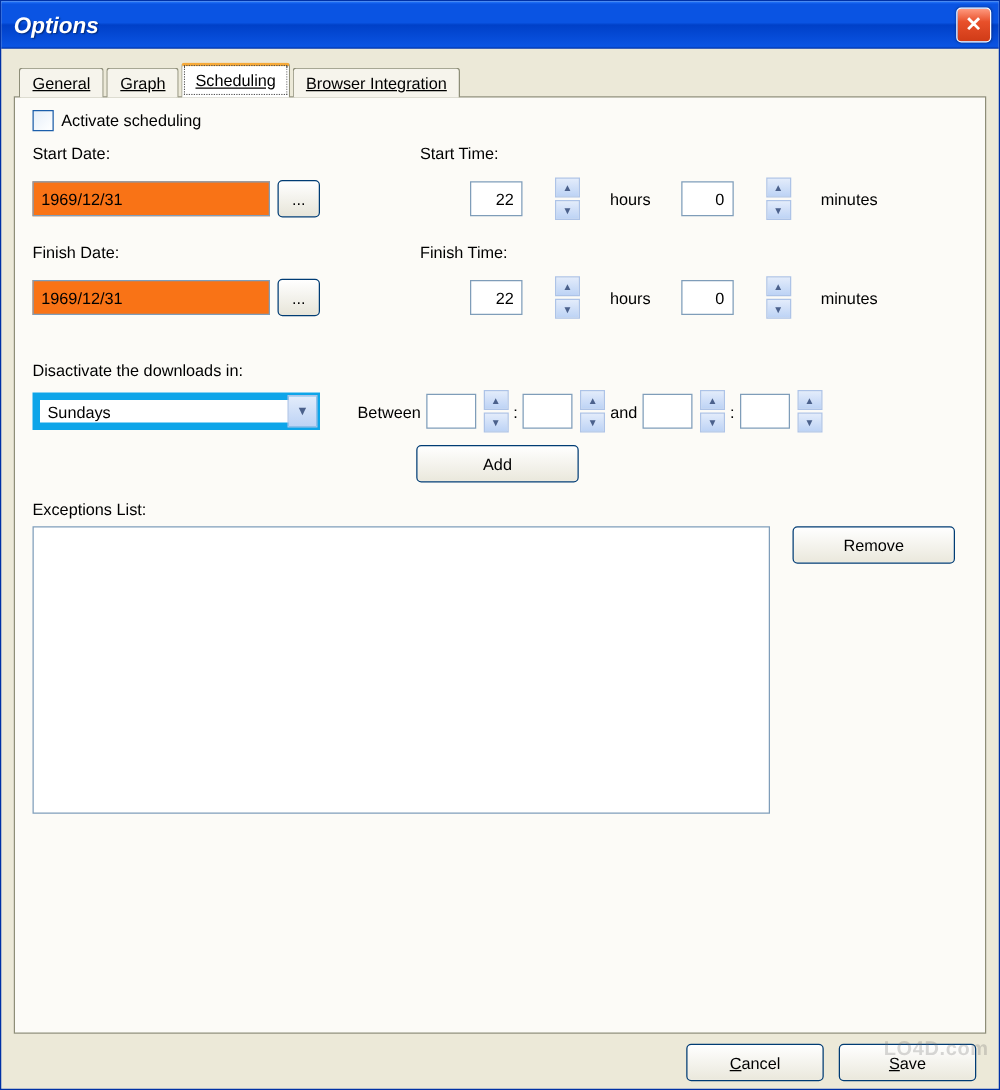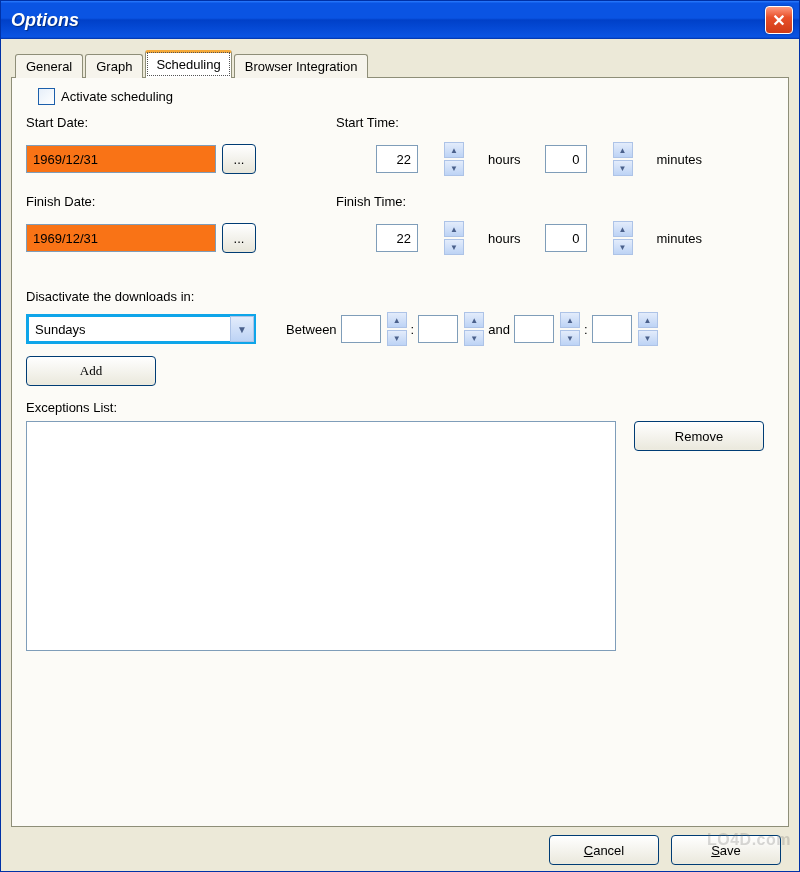--- a/index.html
+++ b/index.html
@@ -58,20 +58,21 @@
     display: flex;
     flex-direction: column;
     position: relative;
   }
   .tabs {
     display: flex;
     align-items: flex-end;
     margin-left: 4px;
     position: relative;
     z-index: 2;
+    text-decoration: underline;
   }
   .tab {
     border: 1px solid #8e8e78;
     border-bottom: none;
     border-top-left-radius: 3px;
     border-top-right-radius: 3px;
     padding: 4px 10px 4px 10px;
     background: #f6f4ec;
     margin-right: 2px;
     cursor: pointer;
@@ -90,21 +91,21 @@
   }
   .tab-panel {
     flex: 1;
     border: 1px solid #8e8e78;
     background: #fcfbf7;
     padding: 10px 14px;
     position: relative;
     z-index: 1;
   }
   .row { display: flex; align-items: center; }
-  .check-row { display: flex; align-items: center; gap: 6px; margin-bottom: 10px; margin-left: 12px; }
+  .check-row { display: flex; align-items: center; gap: 6px; margin-bottom: 10px; }
   .xp-check {
     width: 17px;
     height: 17px;
     border: 1px solid #1c5fab;
     background: linear-gradient(to bottom right, #e6eff9, #fff);
     display: inline-block;
   }
   label { user-select: none; }
   .two-col { display: flex; gap: 30px; margin-bottom: 6px; }
   .col-a { width: 280px; }
@@ -160,21 +161,21 @@
   .time-group { display: flex; align-items: center; gap: 24px; margin-left: 40px; }
   .time-group .num-input { width: 42px; }
   .combo-wrap {
     position: relative;
     display: inline-flex;
     align-items: center;
   }
   .combo {
     width: 230px;
     height: 30px;
-    border: 3px solid #0ea5e9;
+    border: 6px solid #0ea5e9;
     background: #fff;
     padding: 4px 28px 4px 6px;
     font: inherit;
   }
   .combo-btn {
     position: absolute;
     right: 2px; top: 2px;
     width: 24px; height: 26px;
     border: 1px solid #adc3e7;
     background: linear-gradient(to bottom, #e3ecfb, #bdd3f5);
@@ -189,21 +190,21 @@
     border: 1px solid #003c74;
     border-radius: 4px;
     background: linear-gradient(to bottom, #fff, #eae8dc);
     padding: 5px 10px;
     font: inherit;
     cursor: pointer;
     box-shadow: inset 0 0 1px #fff;
     min-width: 110px;
     height: 30px;
   }
-  .add-row { display: flex; justify-content: flex-start; margin-top: 10px; margin-right: 4px; font-family: Liberation Serif, serif; }
+  .add-row { display: flex; justify-content: center; margin-top: 10px; margin-right: 4px; }
   .list-box {
     width: 590px;
     height: 230px;
     border: 1px solid #7f9db9;
     background: #fff;
   }
   .list-row { display: flex; gap: 18px; align-items: flex-start; }
   .footer {
     display: flex;
     justify-content: flex-end;

